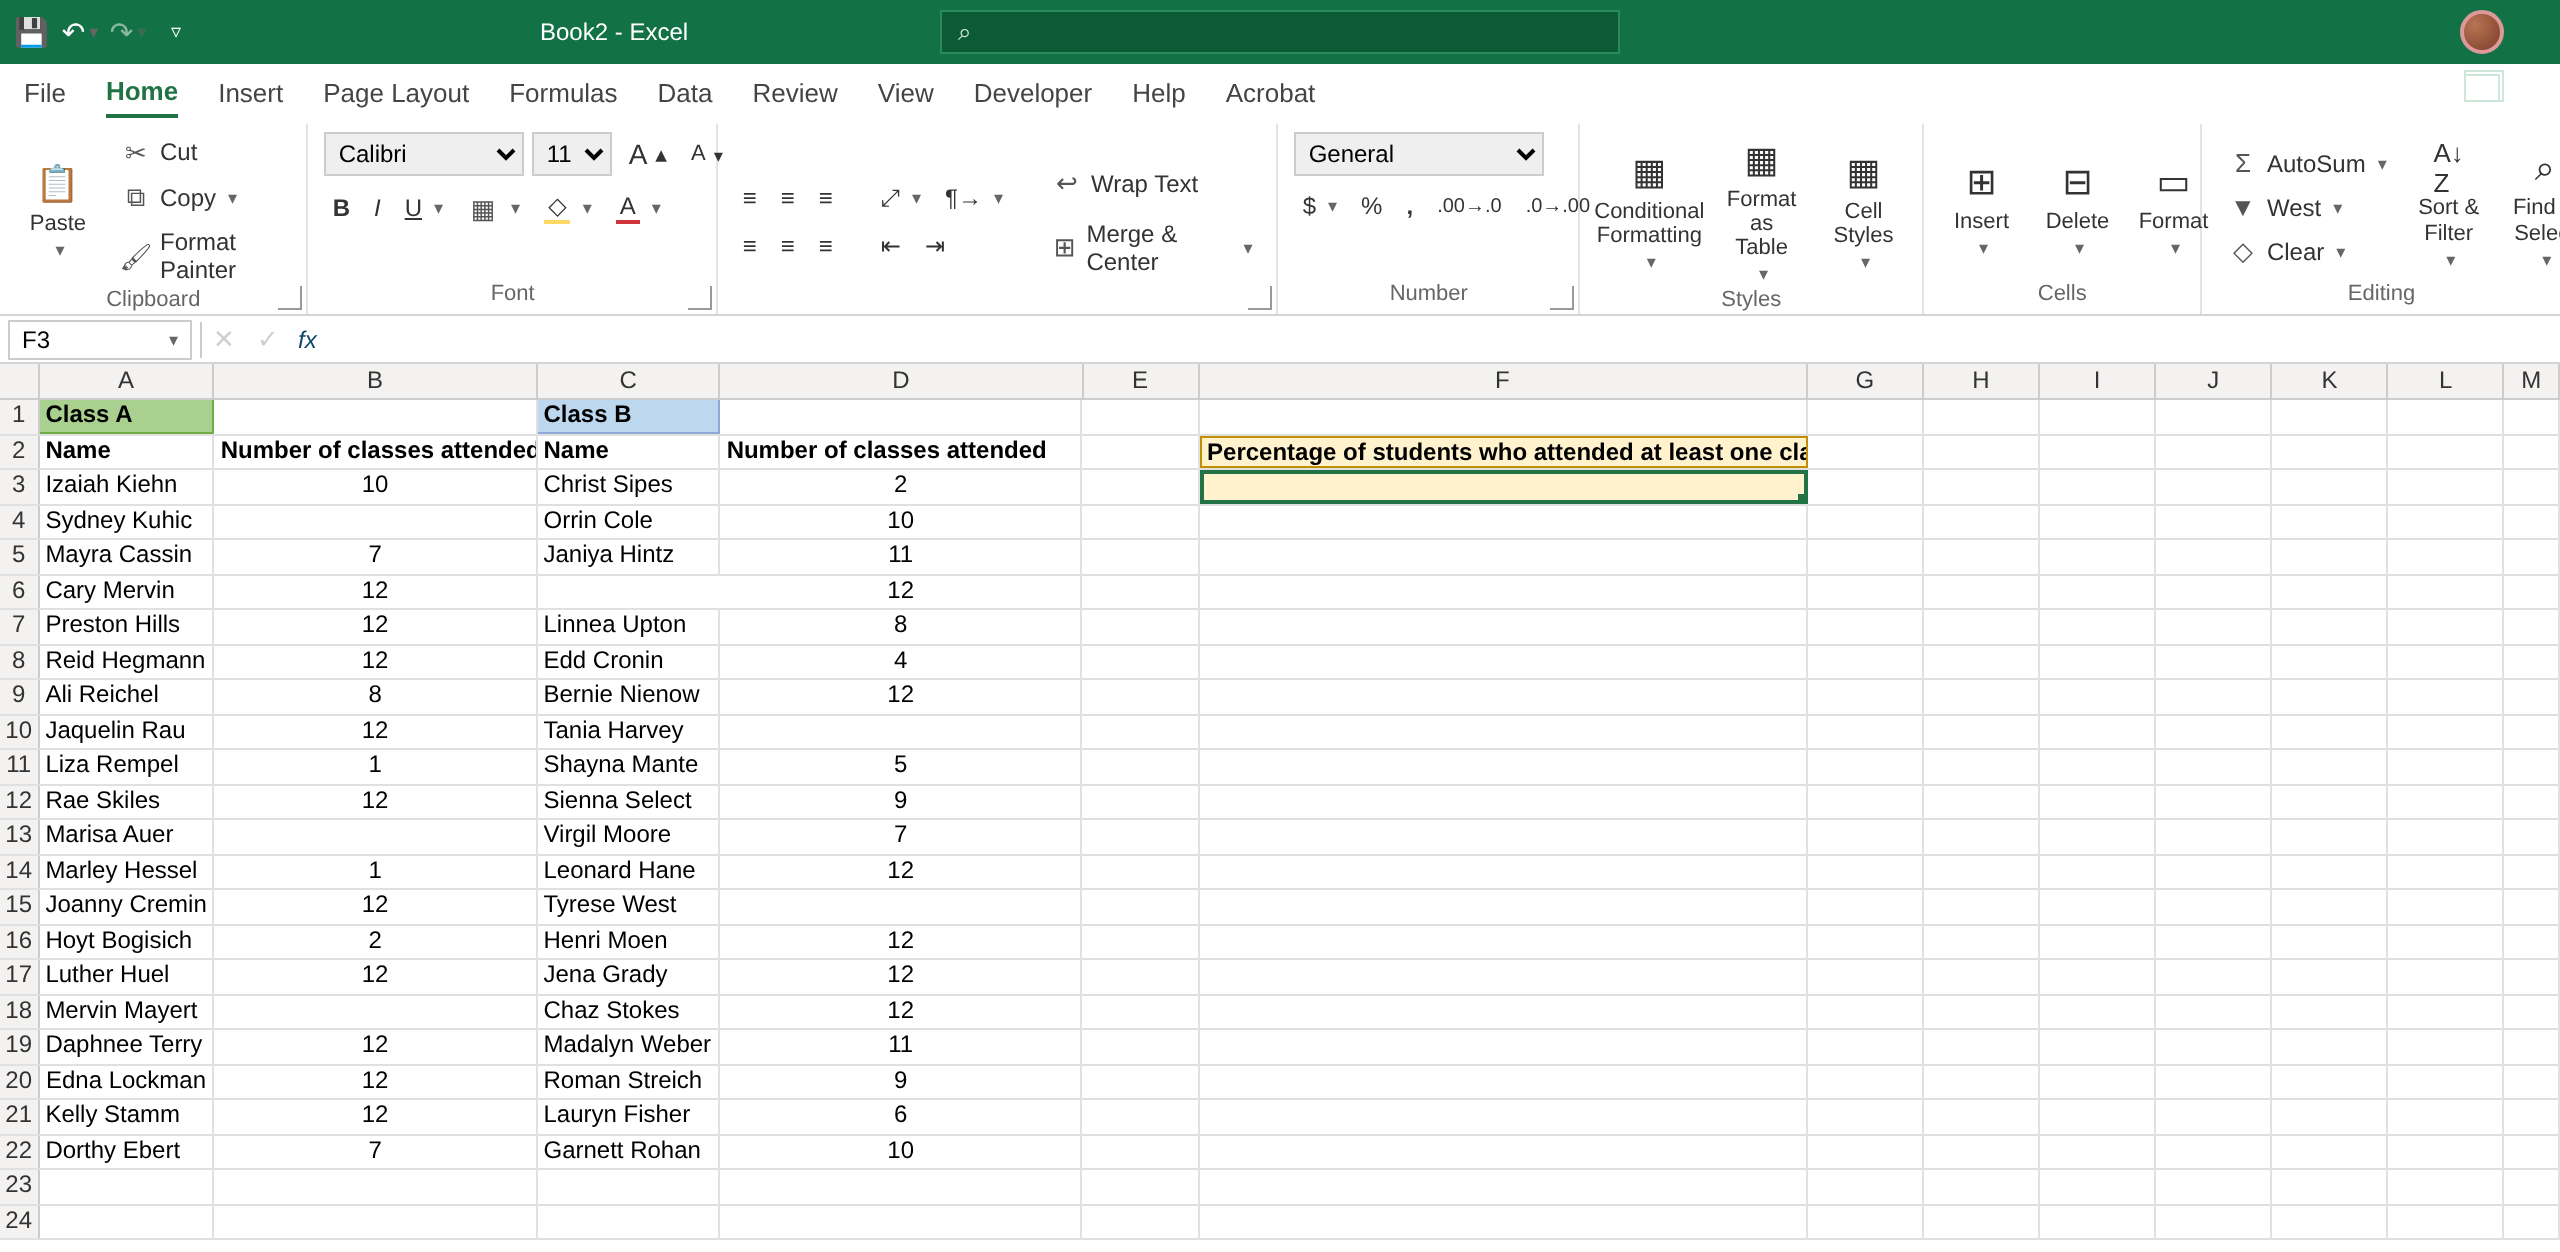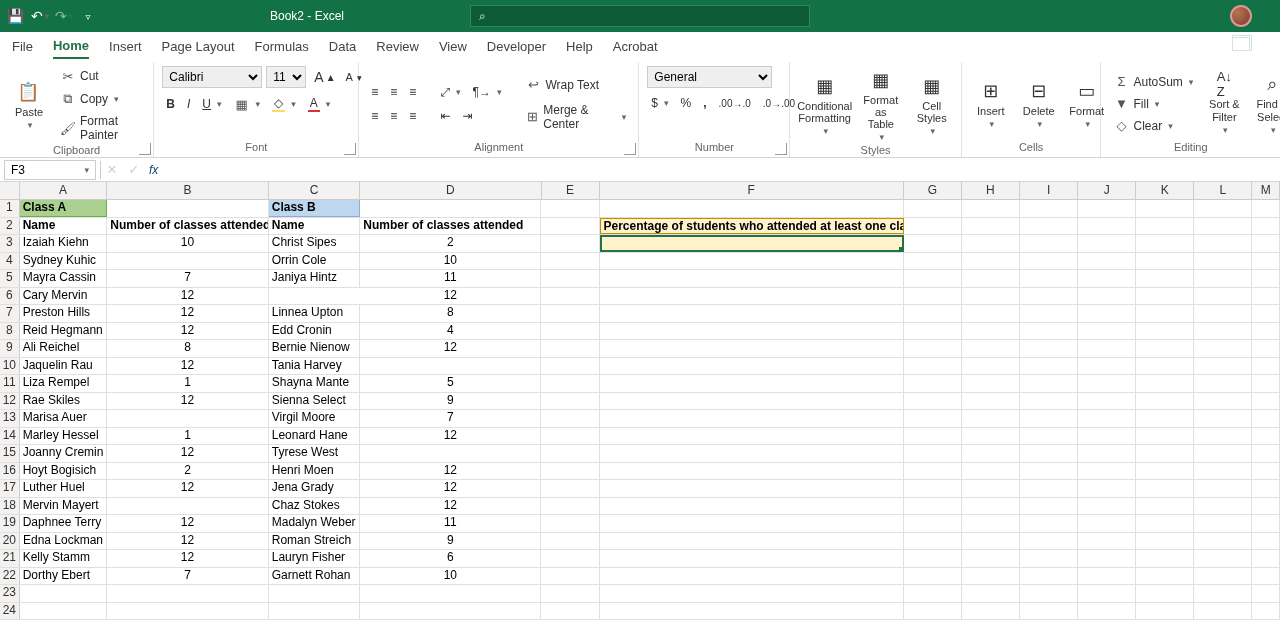--- a/index.html
+++ b/index.html
@@ -189,21 +189,20 @@
             <span class="icon16">↩</span>
             <span>Wrap Text</span>
           </div>
        <div class="rbtn">
             <span class="icon16">⊞</span>
             <span>Merge &amp; Center</span>
             <span class="dd">▾</span>
           </div>
      </div>
     </div>
-    <div class="group-label">Alignment</div>
     <div class="dlg-launch"></div>
   </div>
 
   <div class="group" style="min-width:130px">
     <div class="group-body col" style="gap:6px;align-items:flex-start">
       <select class="fontbox" style="width:125px"><option>General</option></select>
       <div class="row">
         <span class="rbtn">$<span class="dd">▾</span></span>
         <span class="rbtn">%</span>
         <span class="rbtn">
@@ -262,21 +261,21 @@
   <div class="group" style="min-width:175px;border-right:none">
     <div class="group-body">
       <div class="col" style="gap:2px">
         <div class="rbtn">
             <span class="icon16">Σ</span>
             <span>AutoSum</span>
             <span class="dd">▾</span>
           </div>
         <div class="rbtn">
             <span class="icon16">▼</span>
-            <span>Fill</span>
+            <span>West</span>
             <span class="dd">▾</span>
           </div>
         <div class="rbtn">
             <span class="icon16">◇</span>
             <span>Clear</span>
             <span class="dd">▾</span>
           </div>
       </div>
       <div class="bigbtn">
           <div class="icon24" style="font-size:13px">A↓<br>Z</div>

